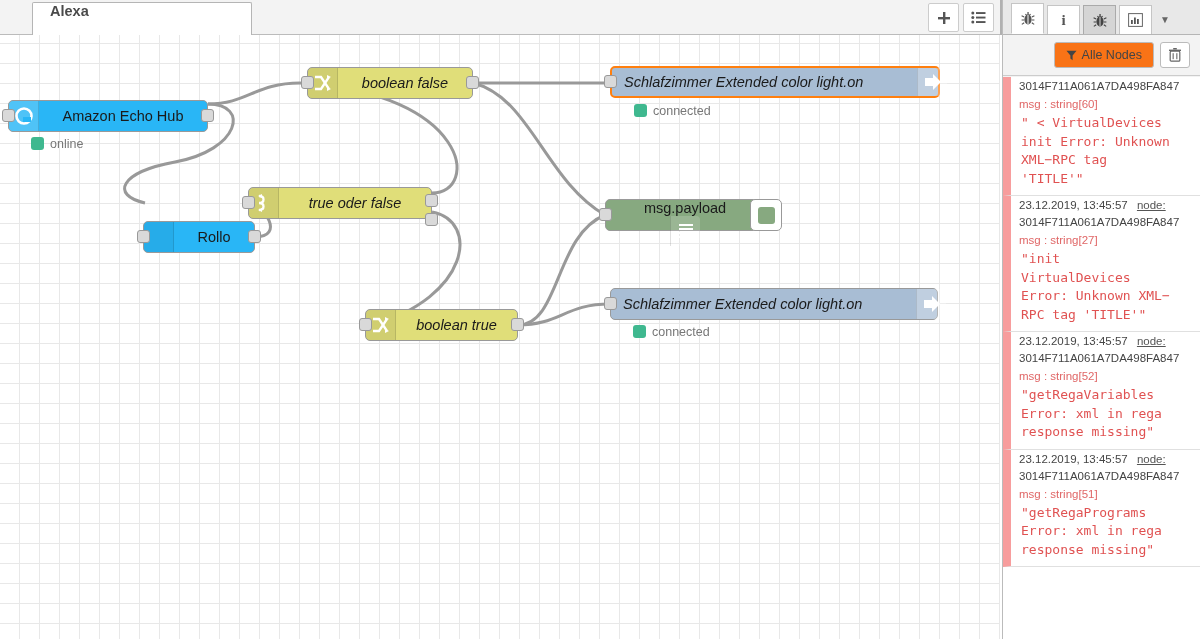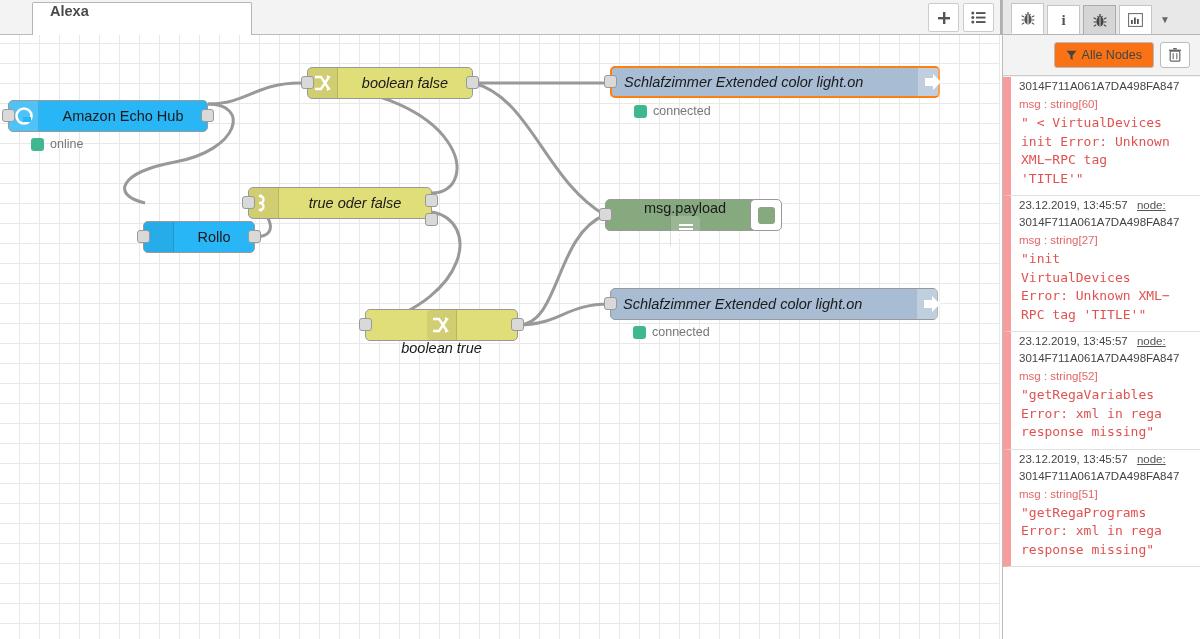--- a/index.html
+++ b/index.html
@@ -166,21 +166,21 @@
     border: 1px solid #999;
     border-radius: 3px;
     top: 50%; margin-top: -7px;
   }
   .port.in  { left: -7px; }
   .port.out { right: -7px; }
 
   .status {
     position: absolute;
     left: 22px; top: 36px;
-    display: flex; align-items: flex-end; gap: 6px;
+    display: flex; align-items: flex-start; gap: 6px;
     font-size: 12.5px; color: #777;
     white-space: nowrap;
   }
   .status-dot {
     width: 13px; height: 13px;
     background: #3fb88f; border-radius: 3px;
   }
 
   
   .n-alexa  { background: #29b6f6; }
@@ -304,21 +304,21 @@
           <path d="M5 3 C 11 3, 11 10, 5 10 C 11 10, 11 17, 5 17" stroke="#fff" stroke-width="2.3" fill="none"></path>
           <path d="M8 1 L4 3 L8 5 Z" fill="#fff"></path>
           <path d="M8 15 L4 17 L8 19 Z" fill="#fff"></path>
         </svg>
       </span>
       <span class="node-label italic">true oder false</span>
       <span class="port out" style="top:6px;margin-top:0;"></span>
       <span class="port out" style="top:25px;margin-top:0;"></span>
     </div>
 
-    <div class="node n-switch" style="left:365px; top:274px; width:153px;flex-direction:column;">
+    <div class="node n-switch" style="left:365px; top:274px; width:153px;">
       <span class="port in"></span>
       <span class="node-icon">
         <svg width="20" height="20" viewBox="0 0 20 20">
           <path d="M2 4 L8 4 L16 16" stroke="#fff" stroke-width="2.3" fill="none"></path>
           <path d="M2 16 L8 16 L16 4" stroke="#fff" stroke-width="2.3" fill="none"></path>
           <path d="M14 2 L18 4 L14 6 Z" fill="#fff"></path>
           <path d="M14 14 L18 16 L14 18 Z" fill="#fff"></path>
         </svg>
       </span>
       <span class="node-label italic">boolean true</span>

